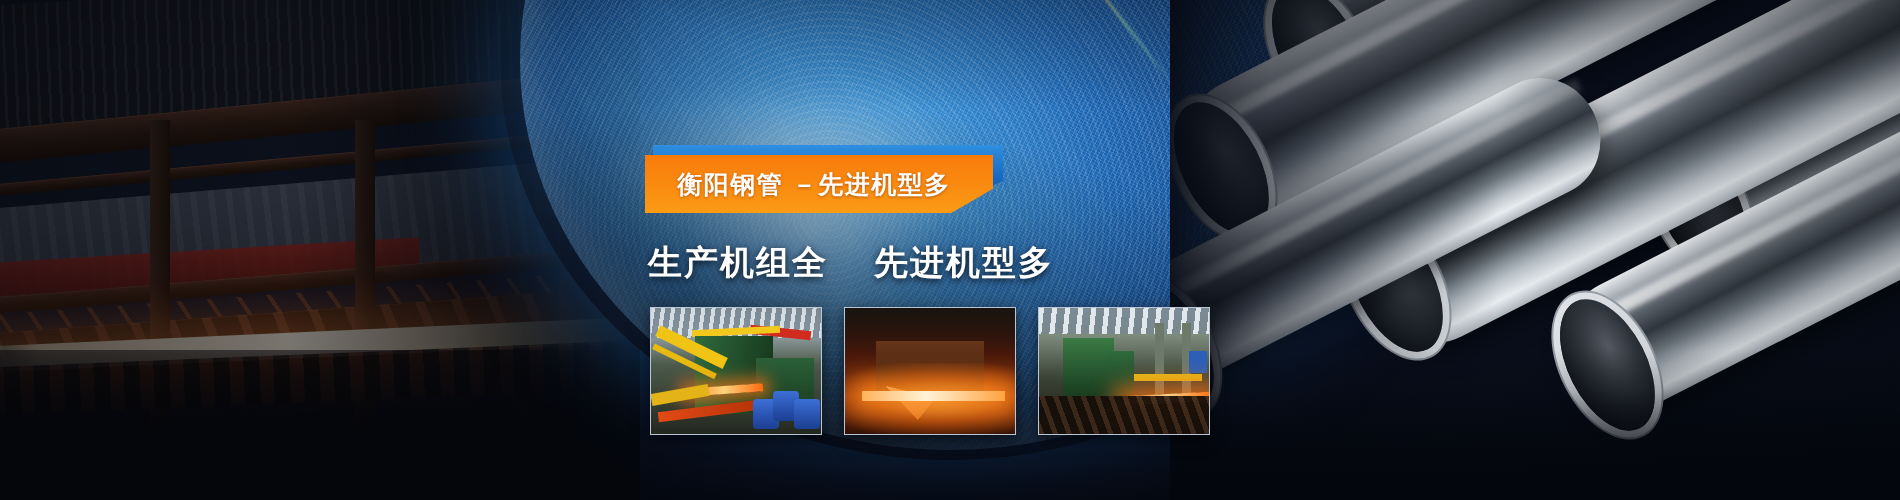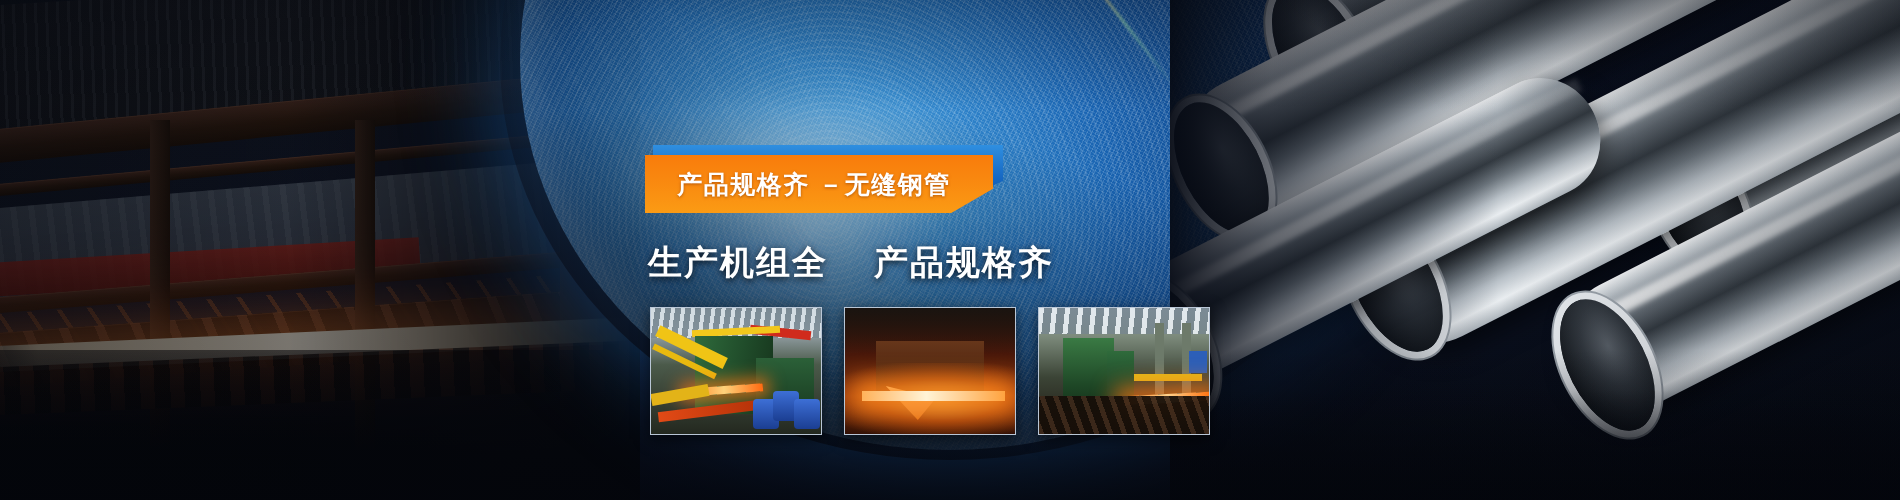--- a/index.html
+++ b/index.html
@@ -332,27 +332,27 @@
     <div class="pipes-bottomfade"></div>
   </div>
 
   <div class="vignette"></div>
 
   <div class="content">
 
     <div class="tag-wrap">
       <div class="tag-blue"></div>
       <div class="tag-orange">
-        <span class="tag-text">产品规格齐 －无缝钢管</span>
+        <span class="tag-text">衡阳钢管 －先进机型多</span>
       </div>
     </div>
 
     <div class="headline">
       <span>生产机组全</span>
-      <span>产品规格齐</span>
+      <span>先进机型多</span>
     </div>
 
     <div class="thumbs">
 
       <div class="thumb">
         <div class="thumb-art t1">
           <div class="roof"></div>
           <div class="redc"></div>
           <div class="rail"></div>
           <div class="mach"></div>

